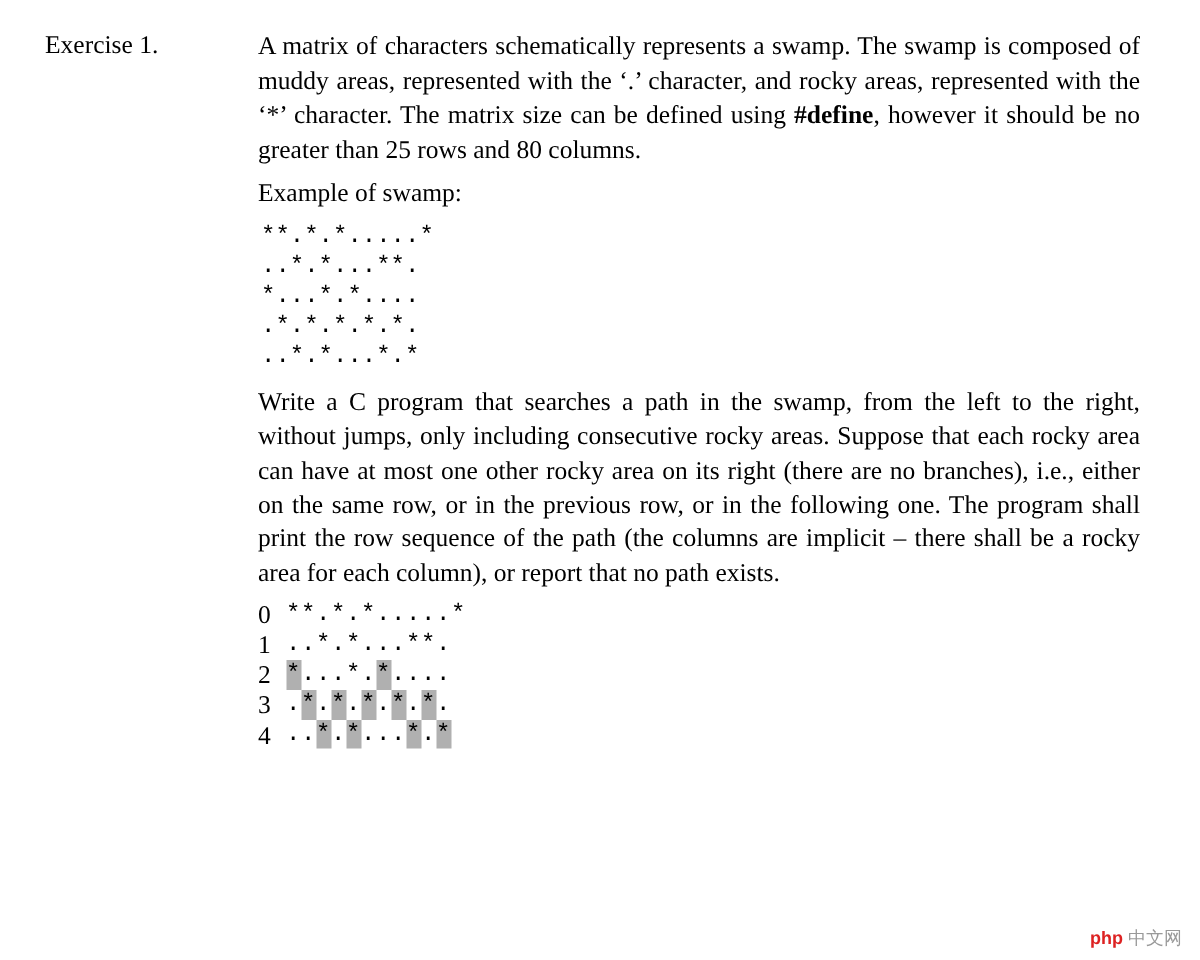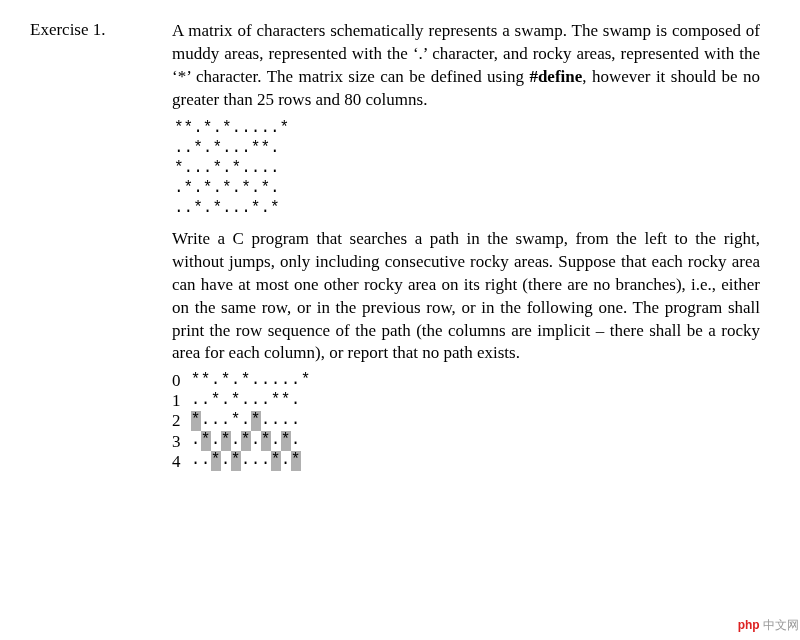--- a/index.html
+++ b/index.html
@@ -9,35 +9,36 @@
   .body{flex:1;font-size:17px;line-height:1.35;text-align:justify;margin-left:42px;}
   .body p{margin:0 0 6px 0;}
   .code{font-family:"Courier New",monospace;white-space:pre;font-size:16px;line-height:1.25;margin:6px 0 10px 2px;}
   .u{text-decoration:underline;}
   .ex2{display:flex;align-items:flex-start;}
   .rownums{font-family:"Times New Roman",serif;font-size:17px;line-height:1.18;white-space:pre;margin-right:10px;}
   .grid{font-family:"Courier New",monospace;font-size:16px;line-height:1.24;}
   .line{display:flex;}
   .cell{display:inline-block;width:10px;text-align:center;}
   .hl{background:#b0b0b0;}
-  .watermark{position:absolute;right:1px;bottom:6px;font-family:Arial,sans-serif;font-size:12px;padding-left:40px;}
+  .watermark{position:absolute;right:12px;bottom:6px;font-family:Arial,sans-serif;font-size:12px;padding-left:40px;}
   .watermark .red{color:#d22;font-weight:bold;}
   .watermark .rest{color:#999;}
 </style>
 </head>
 <body>
 <div class="page">
   <div class="row">
     <div class="label">Exercise 1.</div>
     <div class="body">
 
       <p>
         <span>A matrix of characters schematically represents a swamp. The swamp is composed of muddy areas, represented with the ‘.’ character, and rocky areas, represented with the ‘*’ character. The matrix size can be defined using </span><b>#define</b><span>, however it should be no greater than 25 rows and 80 columns.</span>
       </p>
 
+      <p>Example of swamp:</p>
 
       <div class="code">**.*.*.....*
 ..*.*...**.
 *...*.*....
 .*.*.*.*.*.
 ..*.*...*.*</div>
 
       <p>Write a C program that searches a path in the swamp, from the left to the right, without jumps, only including consecutive rocky areas. Suppose that each rocky area can have at most one other rocky area on its right (there are no branches), i.e., either on the same row, or in the previous row, or in the following one. The program shall print the row sequence of the path (the columns are implicit – there shall be a rocky area for each column), or report that no path exists.</p>
 
 

